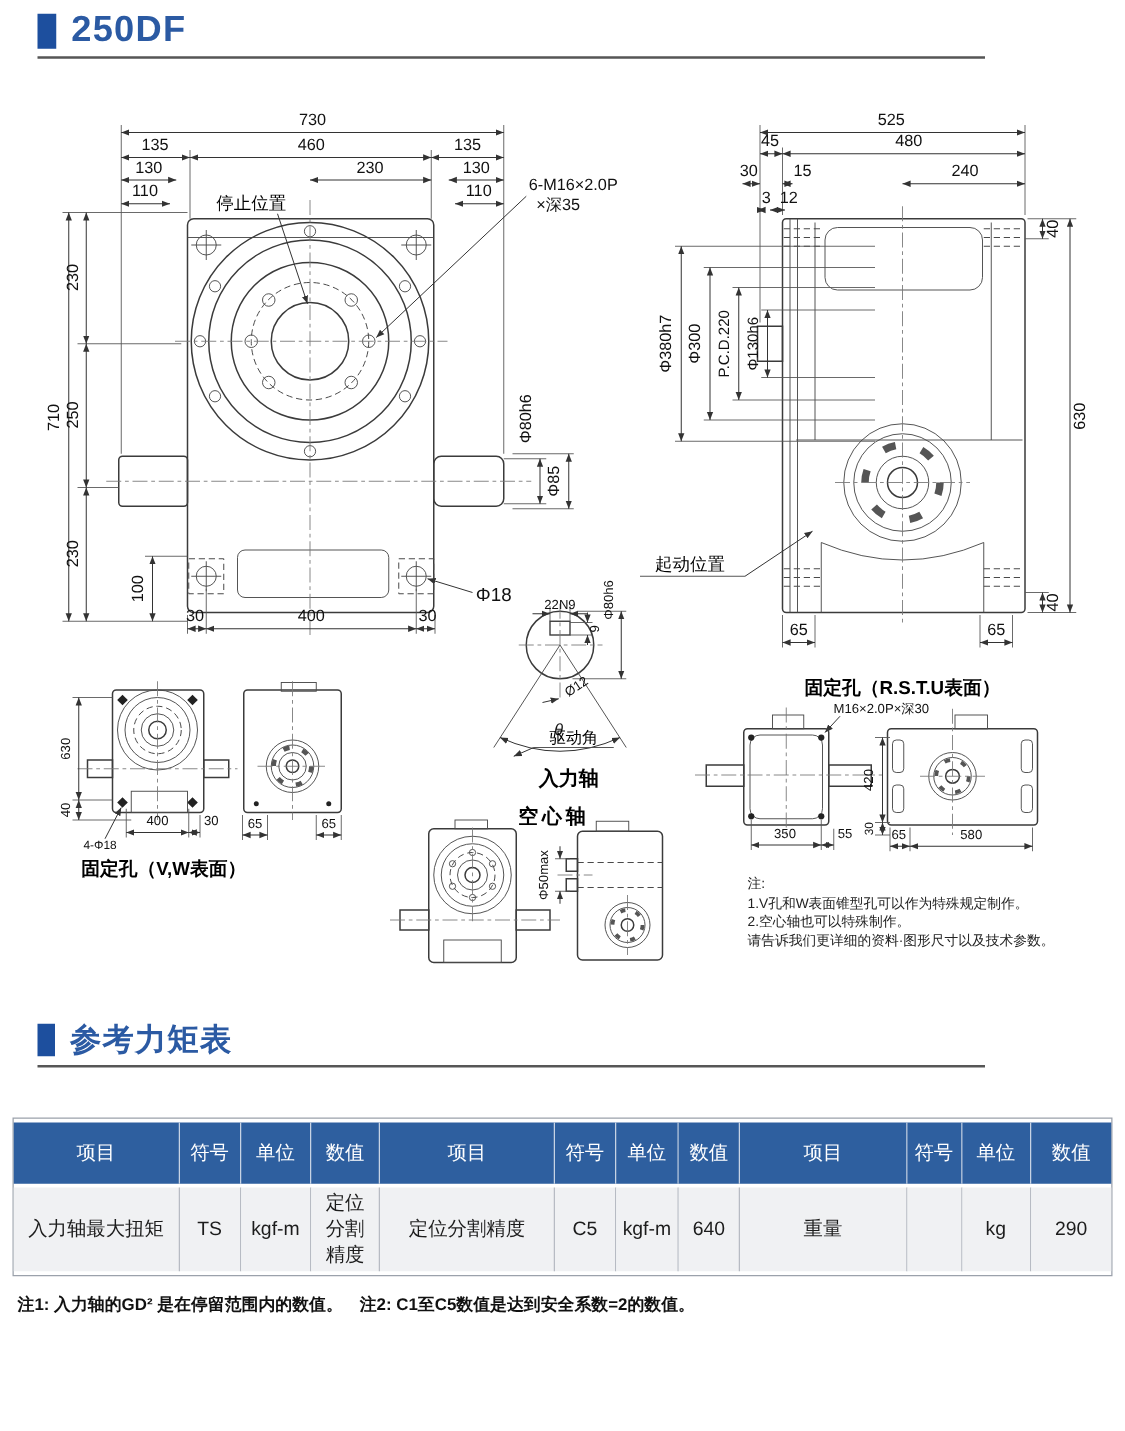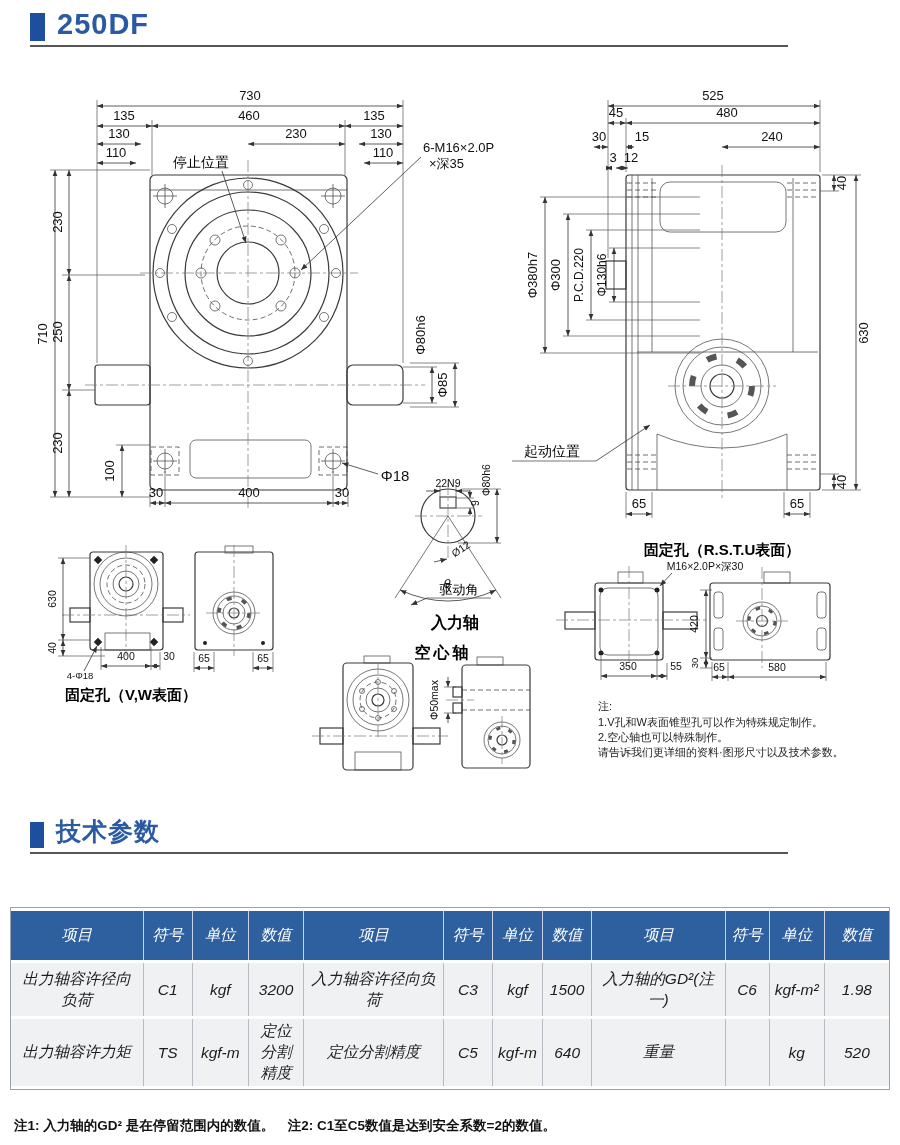--- a/index.html
+++ b/index.html
@@ -1,17 +1,17 @@
 <!DOCTYPE html>
 <html><head>
 <meta charset="utf-8">
 <style>
   html,body{margin:0;padding:0;background:#fff;width:900px;font-family:"Liberation Sans","DejaVu Sans",sans-serif;}
   .hdr{height:55px;box-sizing:border-box;padding:8px 0 0 30px;}
-  .hdr-row{display:flex;align-items:flex-end;gap:12px;}
+  .hdr-row{display:flex;align-items:center;gap:12px;}
   .bluebox{width:15px;height:28px;background:#1d4f9e;}
   .hdr-title{font-size:29px;font-weight:600;color:#2b5aa3;letter-spacing:1px;}
   .rule{width:758px;border-bottom:2px solid #565656;margin-top:4px;}
   .sec2{height:95px;box-sizing:border-box;padding:20px 0 0 30px;}
   .sec2 .bluebox{width:14px;height:26px;}
   .sec2 .hdr-title{font-size:25px;}
   svg{display:block;}
   .o{fill:none;stroke:#3b3b3b;stroke-width:1.2;}
   .t{fill:none;stroke:#4a4a4a;stroke-width:0.75;}
   .hd{fill:none;stroke:#4a4a4a;stroke-width:0.8;stroke-dasharray:5 3;}
@@ -20,21 +20,21 @@
   .dm{stroke:#333;stroke-width:0.8;fill:none;marker-start:url(#ar);marker-end:url(#ar);}
   .dm1{stroke:#333;stroke-width:0.8;fill:none;marker-end:url(#ar);}
   .f{fill:#222;stroke:none;}
   text.d{font-family:"Liberation Sans","DejaVu Sans",sans-serif;font-size:13px;fill:#111;text-anchor:middle;}
   text.s{font-size:10.5px;}
   text.s9{font-size:9.5px;}
   text.z{font-family:"Liberation Sans","DejaVu Sans",sans-serif;font-size:14px;fill:#000;text-anchor:middle;}
   text.zb{font-weight:bold;}
   text.zl{text-anchor:start;}
   text.n{font-family:"Liberation Sans","DejaVu Sans",sans-serif;font-size:11px;fill:#222;text-anchor:start;}
-  .tblwrap{margin:17px 10px;font-style:italic;}
+  .tblwrap{margin:4px 10px;}
   table.ptable{width:880px;border-collapse:separate;border-spacing:0 3px;border:1px solid #9ba1ab;table-layout:fixed;}
   table.ptable th{background:#2e5f9f;color:#fff;font-size:15.5px;font-weight:400;height:45px;border-right:1px solid #c7d3e4;padding:2px 3px;}
   table.ptable th:last-child{border-right:none;}
   table.ptable td{background:#f0f1f3;font-size:15.5px;color:#1c1c1c;text-align:center;height:49px;border-right:1px solid #b7bbc3;padding:2px 4px;word-break:break-all;}
   table.ptable td:last-child{border-right:none;}
   .footnote{padding:10px 0 0 14px;font-size:13.5px;font-weight:600;color:#111;}
 </style>
 </head>
 <body>
 
@@ -452,21 +452,21 @@
     <text class="n" x="598" y="710">注:</text>
     <text class="n" x="598" y="726">1.V孔和W表面锥型孔可以作为特殊规定制作。</text>
     <text class="n" x="598" y="741">2.空心轴也可以特殊制作。</text>
     <text class="n" x="598" y="756">请告诉我们更详细的资料·图形尺寸以及技术参数。</text>
   </g>
 </svg>
 
 <div class="sec2">
   <div class="hdr-row">
     <div class="bluebox"></div>
-    <div class="hdr-title">技术参数</div>
+    <div class="hdr-title">参考力矩表</div>
   </div>
   <div class="rule"></div>
 </div>
 
 <div class="tblwrap">
   <table class="ptable">
     <colgroup>
       <col style="width:15.1%">
         <col style="width:5.6%">
         <col style="width:6.4%">
@@ -491,44 +491,30 @@
         <th>单位</th>
         <th>数值</th>
         <th>项目</th>
         <th>符号</th>
         <th>单位</th>
         <th>数值</th>
       </tr>
     </thead>
     <tbody>
       <tr>
-        <td>出力轴容许径向负荷</td>
-        <td>C1</td>
-        <td>kgf</td>
-        <td>3200</td>
-        <td>入力轴容许径向负荷</td>
-        <td>C3</td>
-        <td>kgf</td>
-        <td>1500</td>
-        <td>入力轴的GD²(注一)</td>
-        <td>C6</td>
-        <td>kgf-m²</td>
-        <td>1.98</td>
-      </tr>
-      <tr>
-        <td>出力轴容许力矩</td>
+        <td>入力轴最大扭矩</td>
         <td>TS</td>
         <td>kgf-m</td>
         <td>定位分割精度</td>
         <td>定位分割精度</td>
         <td>C5</td>
         <td>kgf-m</td>
         <td>640</td>
         <td>重量</td>
         <td></td>
         <td>kg</td>
-        <td>520</td>
+        <td>290</td>
       </tr>
     </tbody>
   </table>
 </div>
 
 <div class="footnote">注1: 入力轴的GD² 是在停留范围内的数值。　注2: C1至C5数值是达到安全系数=2的数值。</div>
 
 </body></html>

